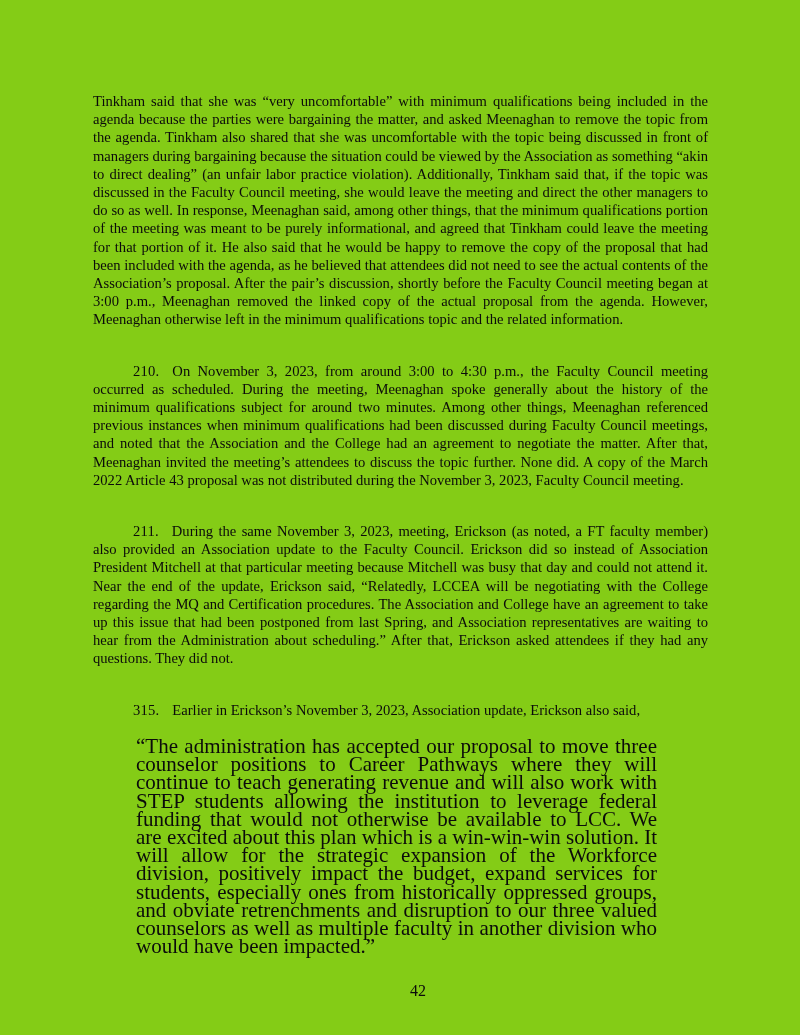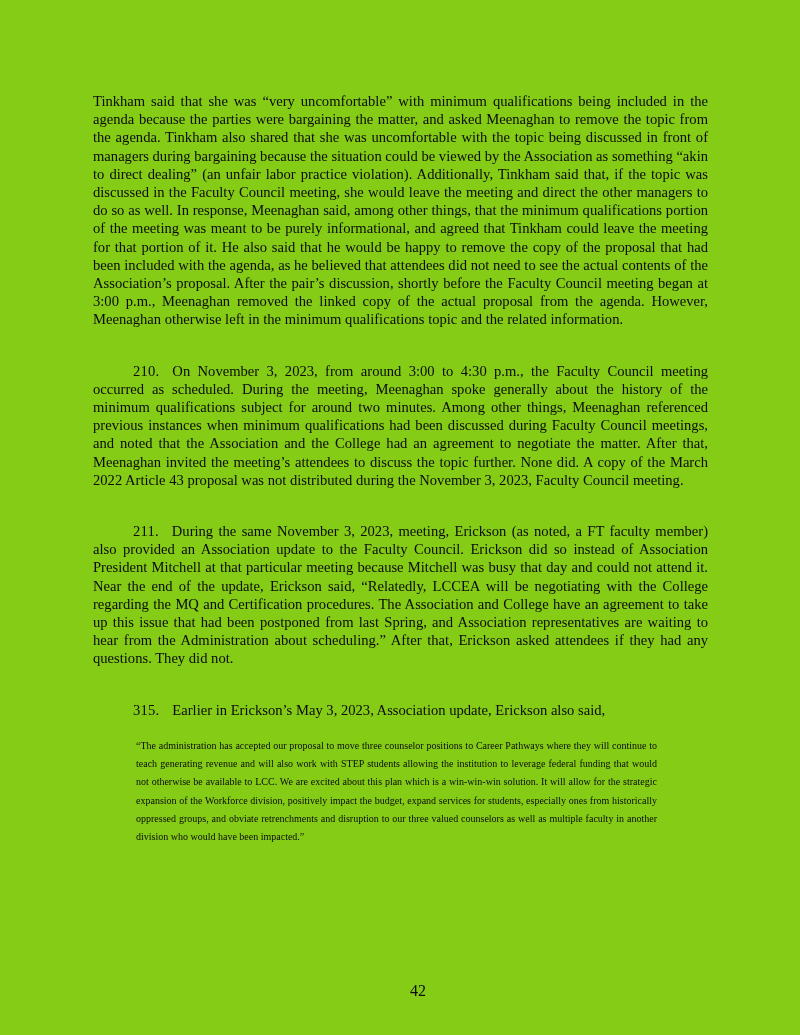--- a/index.html
+++ b/index.html
@@ -38,21 +38,21 @@
   .pnum {
     letter-spacing: 0.2px;
   }
   .ptab {
     display: inline-block;
     width: 13px;
   }
   blockquote.quote {
     margin: 0 51px 0 43px;
     padding: 0;
-    font-size: 10px;
+    font-size: 21px;
     line-height: 18.2px;
     text-align: justify;
     text-indent: 0;
     color: #0b0b0b;
   }
   .page-number {
     position: absolute;
     top: 982px;
     left: 0;
     width: 100%;
@@ -67,20 +67,20 @@
 
 <div class="page">
   <div class="content">
 
     <p class="para">Tinkham said that she was “very uncomfortable” with minimum qualifications being included in the agenda because the parties were bargaining the matter, and asked Meenaghan to remove the topic from the agenda. Tinkham also shared that she was uncomfortable with the topic being discussed in front of managers during bargaining because the situation could be viewed by the Association as something “akin to direct dealing” (an unfair labor practice violation). Additionally, Tinkham said that, if the topic was discussed in the Faculty Council meeting, she would leave the meeting and direct the other managers to do so as well. In response, Meenaghan said, among other things, that the minimum qualifications portion of the meeting was meant to be purely informational, and agreed that Tinkham could leave the meeting for that portion of it. He also said that he would be happy to remove the copy of the proposal that had been included with the agenda, as he believed that attendees did not need to see the actual contents of the Association’s proposal. After the pair’s discussion, shortly before the Faculty Council meeting began at 3:00 p.m., Meenaghan removed the linked copy of the actual proposal from the agenda. However, Meenaghan otherwise left in the minimum qualifications topic and the related information.</p>
 
     <p class="para numbered"><span class="pnum">210.</span><span class="ptab"></span><span>On November 3, 2023, from around 3:00 to 4:30 p.m., the Faculty Council meeting occurred as scheduled. During the meeting, Meenaghan spoke generally about the history of the minimum qualifications subject for around two minutes. Among other things, Meenaghan referenced previous instances when minimum qualifications had been discussed during Faculty Council meetings, and noted that the Association and the College had an agreement to negotiate the matter. After that, Meenaghan invited the meeting’s attendees to discuss the topic further. None did. A copy of the March 2022 Article 43 proposal was not distributed during the November 3, 2023, Faculty Council meeting.</span></p>
 
     <p class="para numbered"><span class="pnum">211.</span><span class="ptab"></span><span>During the same November 3, 2023, meeting, Erickson (as noted, a FT faculty member) also provided an Association update to the Faculty Council. Erickson did so instead of Association President Mitchell at that particular meeting because Mitchell was busy that day and could not attend it. Near the end of the update, Erickson said, “Relatedly, LCCEA will be negotiating with the College regarding the MQ and Certification procedures. The Association and College have an agreement to take up this issue that had been postponed from last Spring, and Association representatives are waiting to hear from the Administration about scheduling.” After that, Erickson asked attendees if they had any questions. They did not.</span></p>
 
-    <p class="para numbered"><span class="pnum">315.</span><span class="ptab"></span><span>Earlier in Erickson’s May 3, 2023, Association update, Erickson also said,</span></p>
+    <p class="para numbered"><span class="pnum">315.</span><span class="ptab"></span><span>Earlier in Erickson’s November 3, 2023, Association update, Erickson also said,</span></p>
 
     <blockquote class="quote">“The administration has accepted our proposal to move three counselor positions to Career Pathways where they will continue to teach generating revenue and will also work with STEP students allowing the institution to leverage federal funding that would not otherwise be available to LCC. We are excited about this plan which is a win-win-win solution. It will allow for the strategic expansion of the Workforce division, positively impact the budget, expand services for students, especially ones from historically oppressed groups, and obviate retrenchments and disruption to our three valued counselors as well as multiple faculty in another division who would have been impacted.”</blockquote>
 
   </div>
 
   <div class="page-number">42</div>
 </div>
 
 </body></html>

